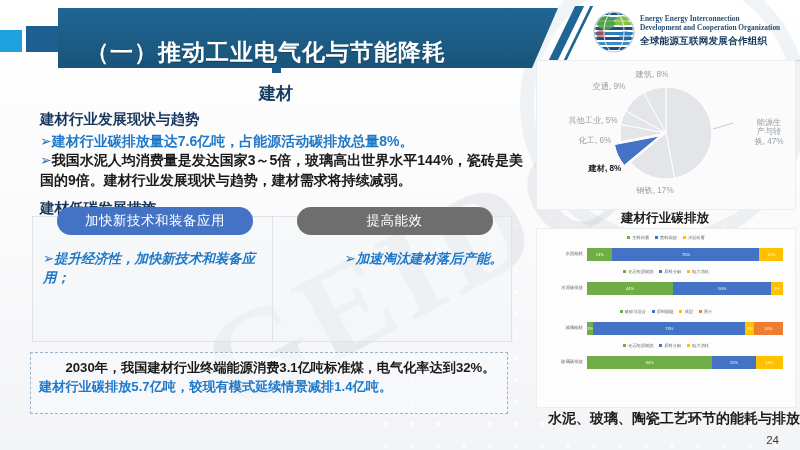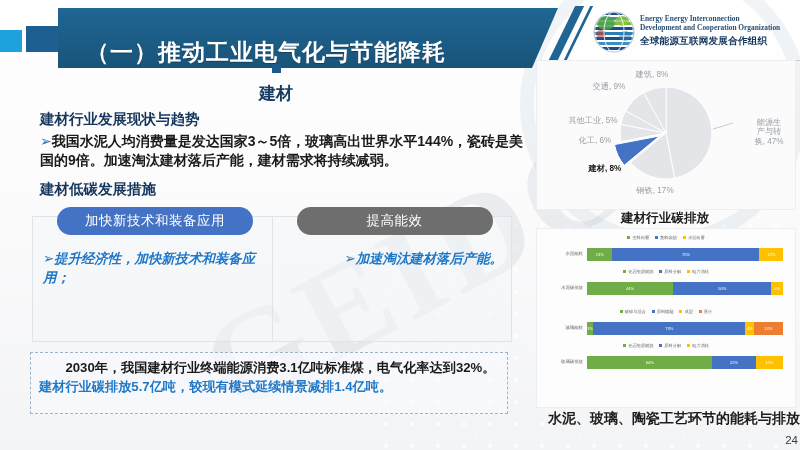--- a/index.html
+++ b/index.html
@@ -117,21 +117,21 @@
     font-size:12.6px;font-weight:700;color:#1c1c1c;
   }
   .bar-card{
     position:absolute;left:536px;top:228px;width:258px;height:178px;
     background:#fdfdfd;border:1px solid #eceff2;
   }
   .bar-cap{
     position:absolute;left:520px;top:410px;width:280px;text-align:right;
     font-size:14px;font-weight:700;color:#1c1c1c;font-family:Liberation Serif, serif;
   }
-  .pageno{position:absolute;right:2px;bottom:4px;font-size:11.5px;color:#3a3a3a;}
+  .pageno{position:absolute;right:21px;bottom:4px;font-size:11.5px;color:#3a3a3a;}
 
   
   .brow{position:absolute;left:0;width:258px;height:20px;display:flex;align-items:center;}
   .blab{width:46px;text-align:right;padding-right:4px;font-size:4.4px;color:#6a6a6a;
          font-family:"Liberation Sans",sans-serif;line-height:1;}
   .btrack{height:13px;display:flex;overflow:hidden;}
   .bseg{height:13px;display:flex;align-items:center;justify-content:center;
         font-size:4px;color:#fff;overflow:hidden;}
   .blegend{position:absolute;left:0;width:258px;text-align:center;
            font-size:4.2px;color:#6a6a6a;display:flex;justify-content:center;gap:6px;}
@@ -197,23 +197,26 @@
 
   <div class="left">
 
     <div class="sec-head">
       <span class="bullet-sq"></span>
       <span class="t">建材</span>
     </div>
 
     <div class="sub-head">建材行业发展现状与趋势</div>
 
+    <div class="para hl">
+      <span class="arrow">➢</span><span>建材行业碳排放量达7.6亿吨，占能源活动碳排放总量8%。</span>
+    </div>
 
     <div class="para">
-      <span class="arrow">➢</span><span>我国水泥人均消费量是发达国家3～5倍，玻璃高出世界水平144%，瓷砖是美国的9倍。加速淘汰建材落后产能，建材需求将持续减弱。</span>
+      <span class="arrow">➢</span><span>我国水泥人均消费量是发达国家3～5倍，玻璃高出世界水平144%，瓷砖是美国的9倍。建材行业发展现状与趋势，建材需求将持续减弱。</span>
     </div>
 
     <div class="sub-head2">建材低碳发展措施</div>
   </div>
 
   <div class="boxes">
     <div class="mbox">
       <div class="pill blue">加快新技术和装备应用</div>
       <div class="mbody">
         <div><span class="arrow">➢</span><span>提升经济性，加快新技术和装备应用；</span></div>

